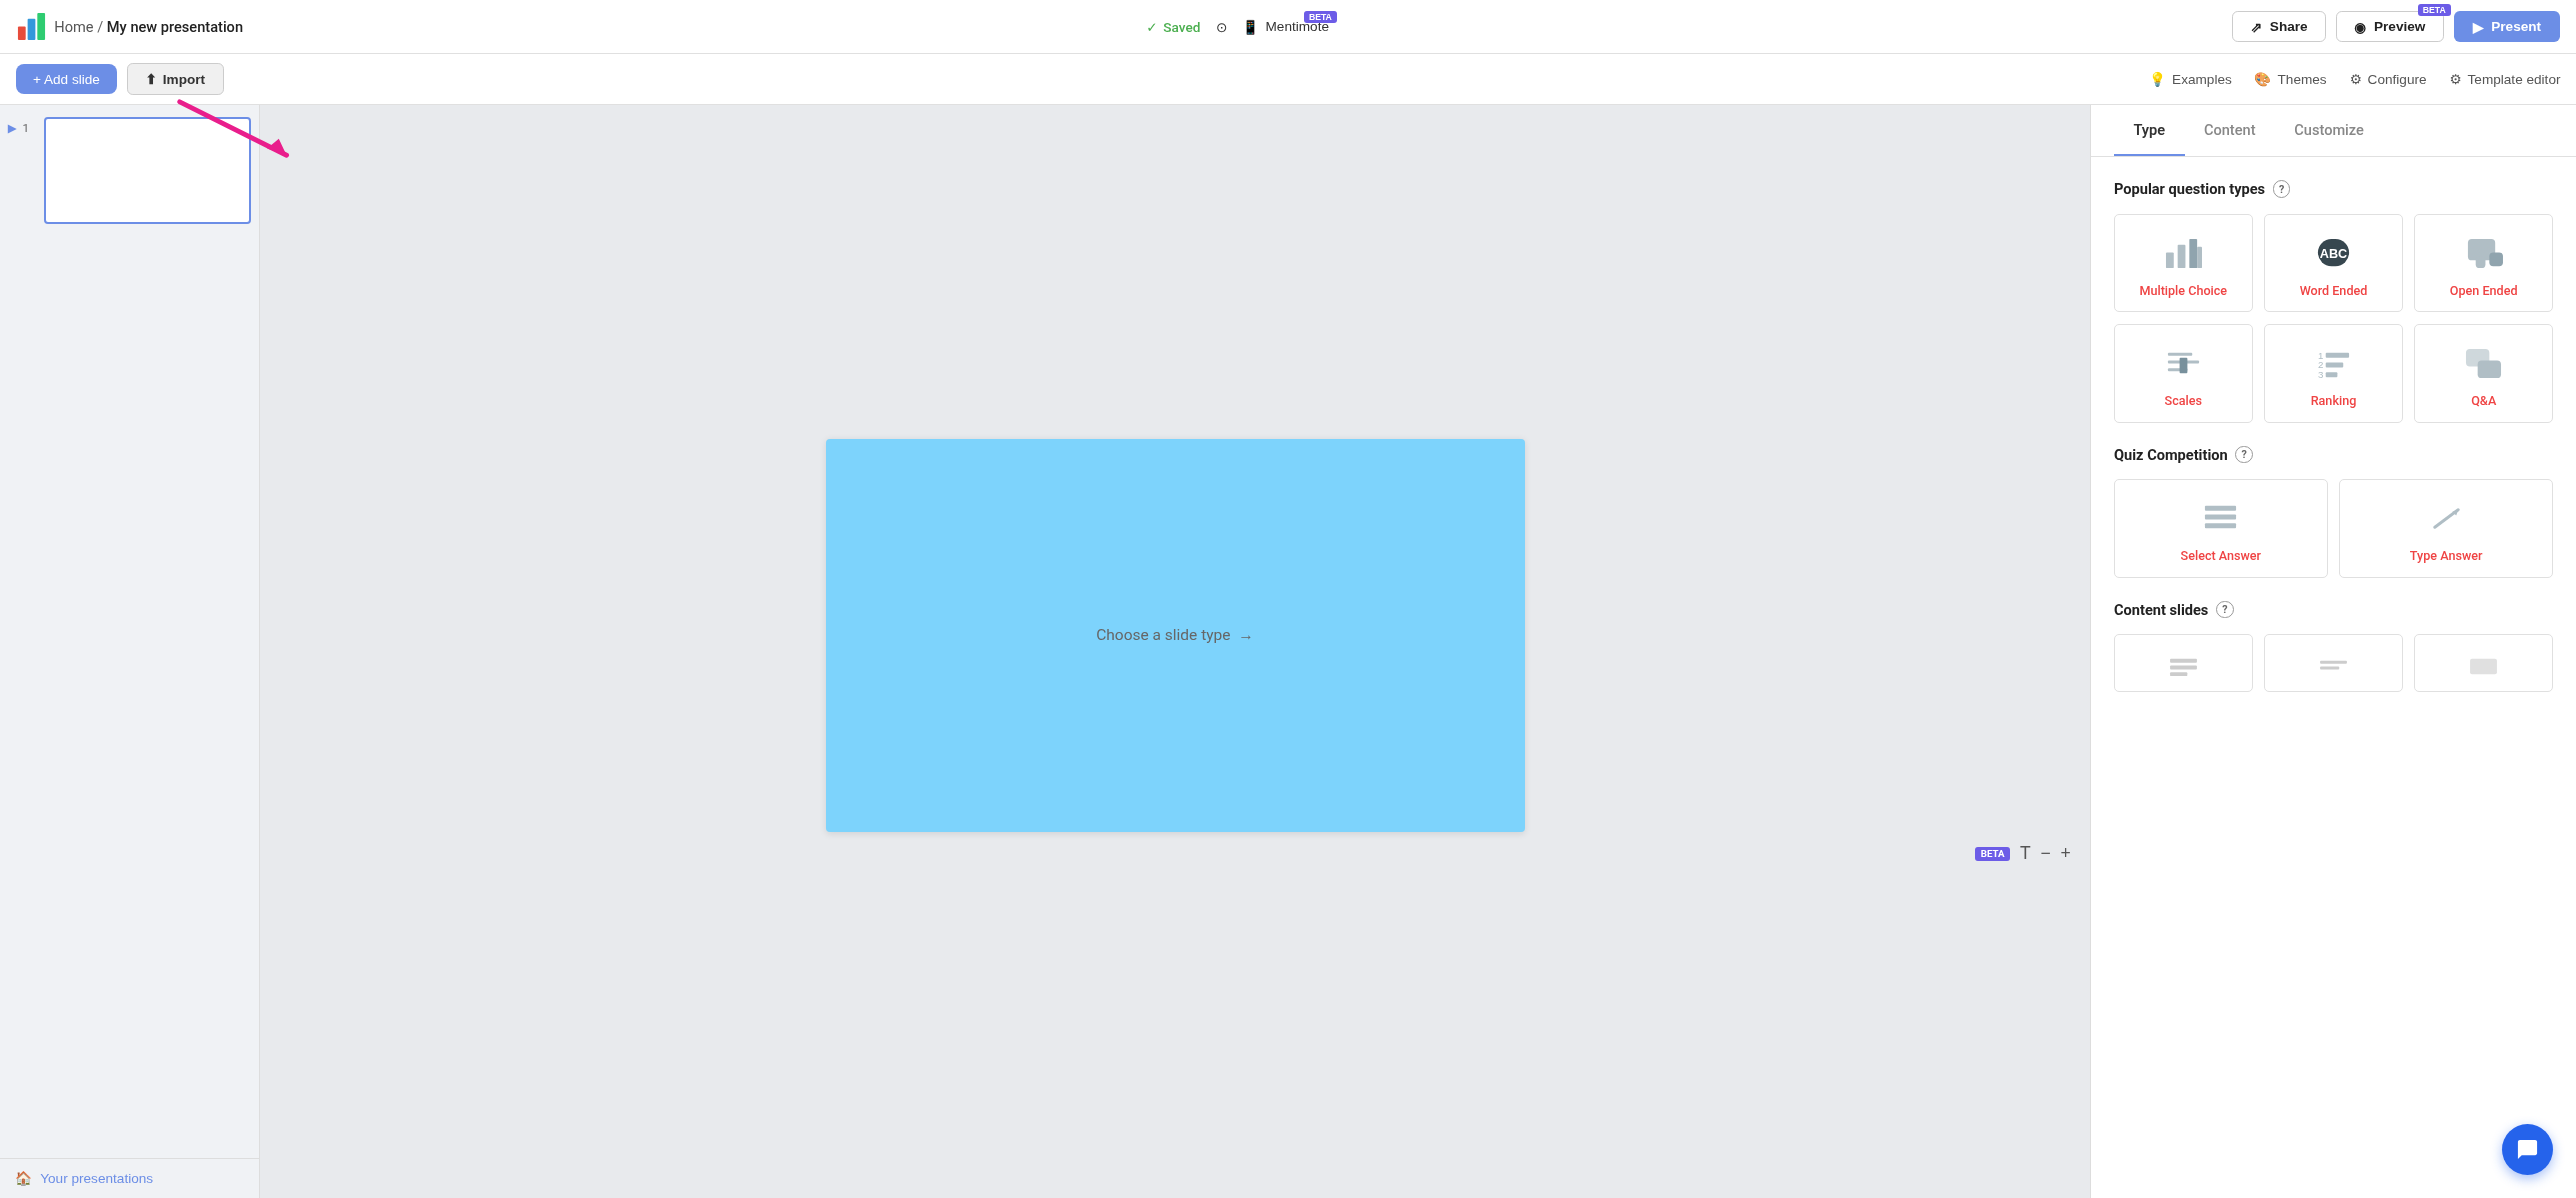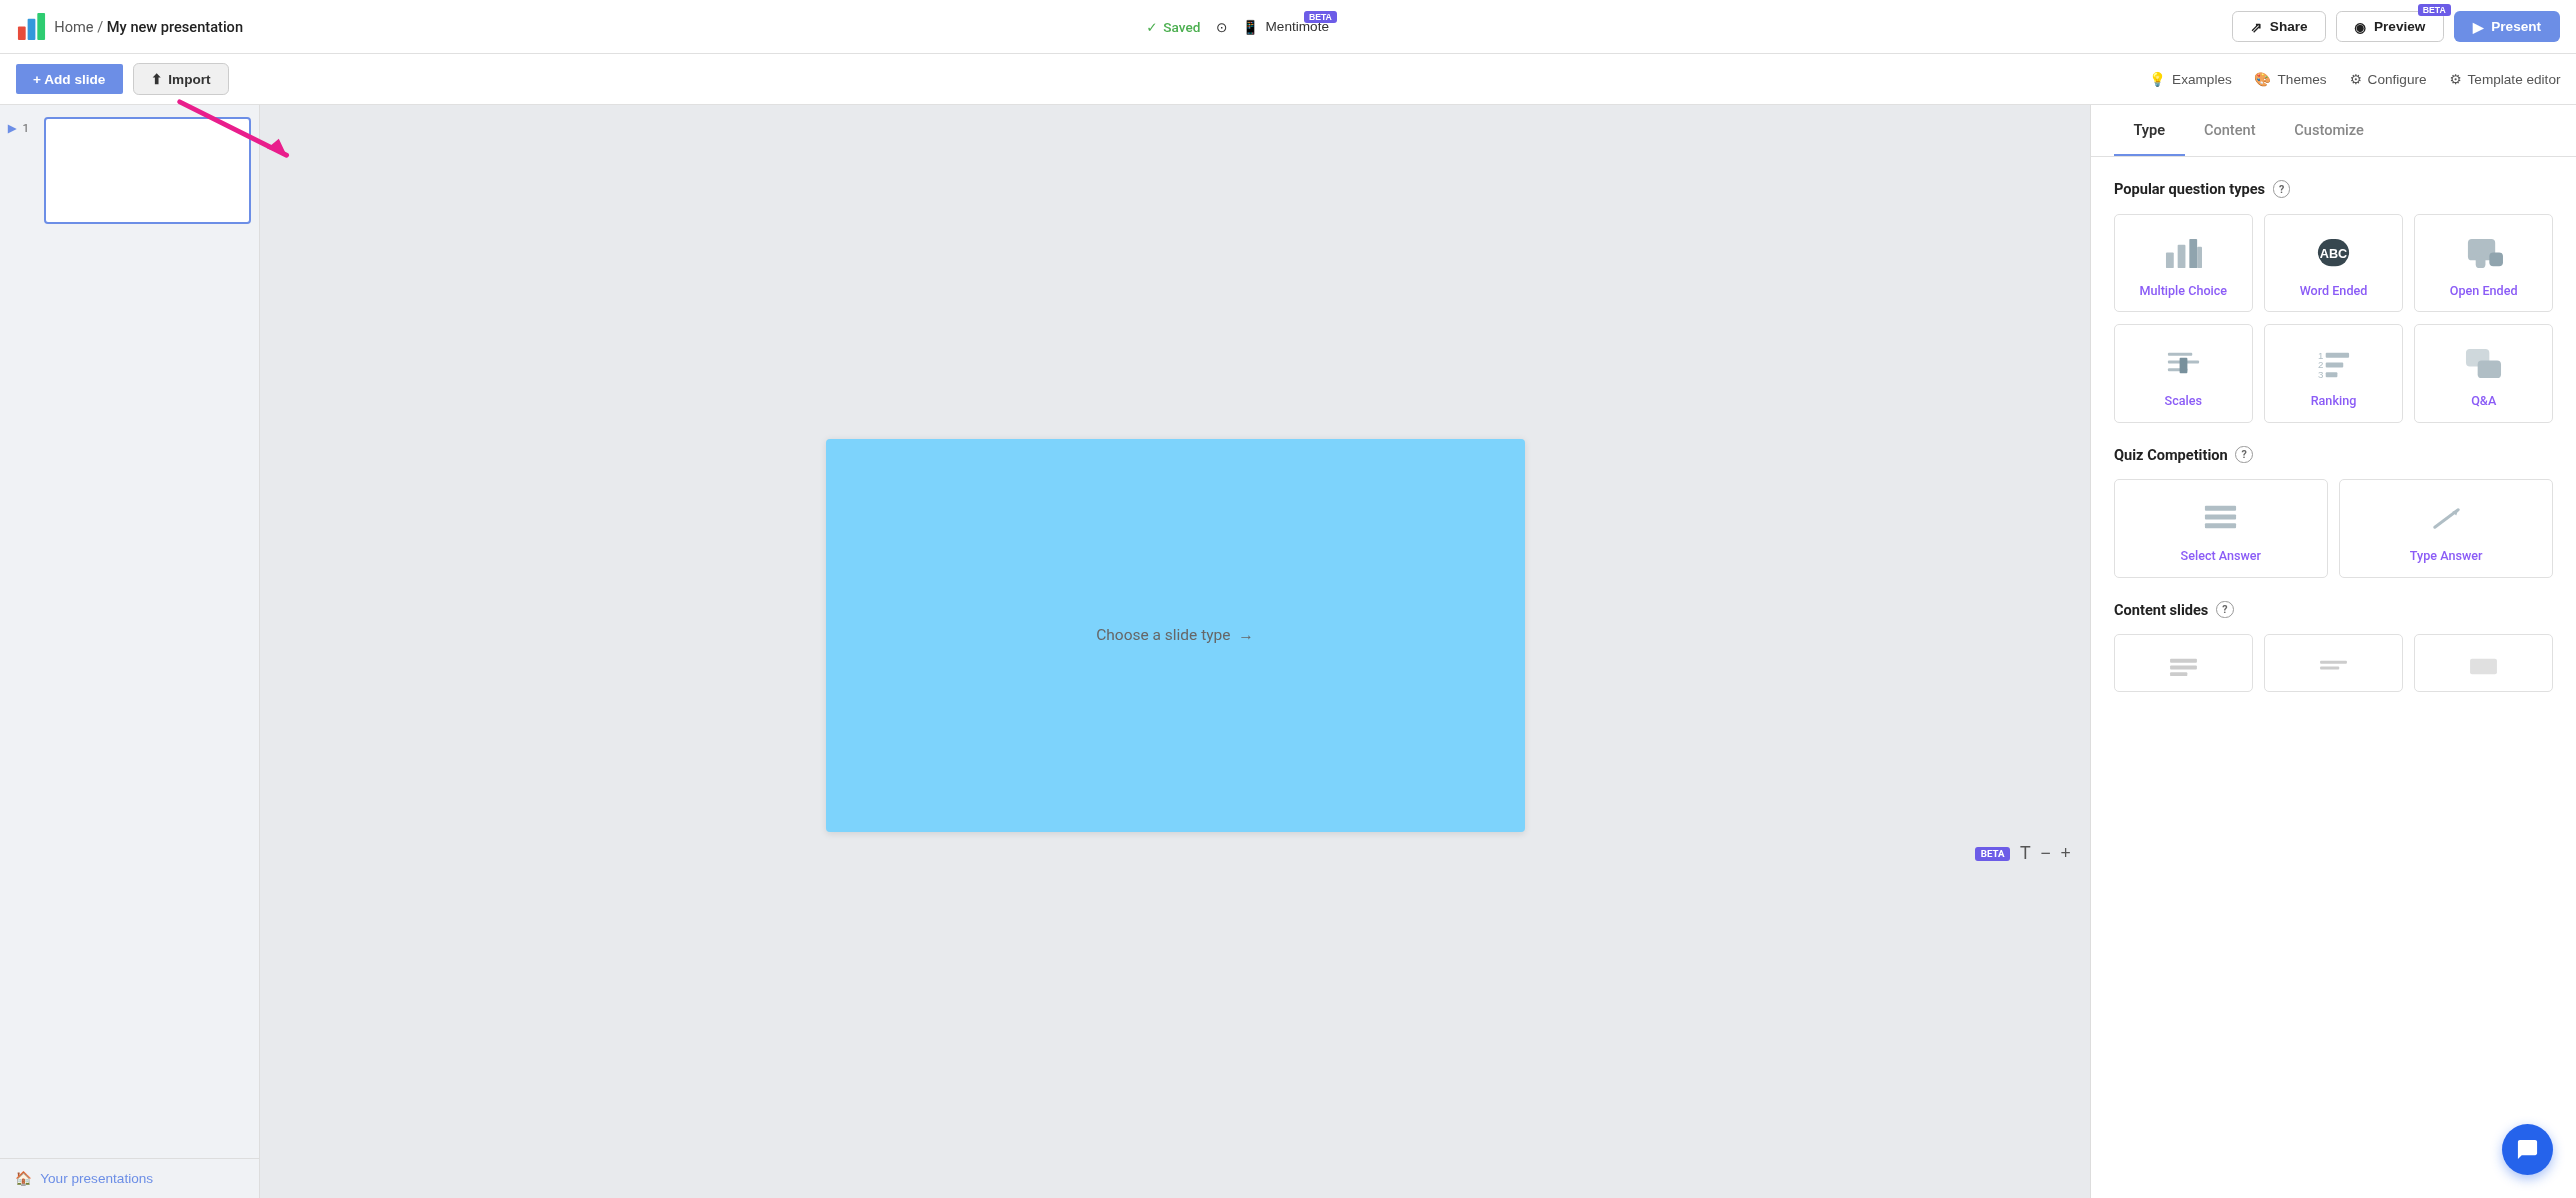--- a/index.html
+++ b/index.html
@@ -25,21 +25,21 @@
     .preview-btn { display: flex; align-items: center; gap: 7.8px; background: #fff; border: 1.5px solid #ccc; border-radius: 5.8px; padding: 6.8px 17.5px; cursor: pointer; font-size: 13.6px; font-weight: 600; color: #222; position: relative; }
     .present-btn { display: flex; align-items: center; gap: 7.8px; background: #6c8ee6; border: none; border-radius: 5.8px; padding: 7.8px 19.4px; cursor: pointer; font-size: 13.6px; font-weight: 600; color: #fff; position: relative; }
 
     
     .toolbar {
       display: flex; align-items: center; justify-content: space-between;
       background: #fff; border-bottom: 1px solid #e0e0e0;
       height: 51px; padding: 0 15.5px;
     }
     .toolbar-left { display: flex; align-items: center; gap: 9.7px; }
-    .add-slide-btn { display: flex; gap: 5.8px; background: #6c8ee6; border: none; border-radius: 2px; padding: 7.8px 17.5px; cursor: pointer; font-size: 13.6px; font-weight: 700; color: #fff; }
+    .add-slide-btn { display: flex; gap: 5.8px; background: #6c8ee6; border: none; border-radius: 8px; padding: 7.8px 17.5px; cursor: pointer; font-size: 13.6px; font-weight: 400; color: #fff; }
     .import-btn { display: flex; align-items: center; gap: 5.8px; background: #f0f0f0; border: 1.5px solid #ccc; border-radius: 5.8px; padding: 6.8px 17.5px; cursor: pointer; font-size: 13.6px; font-weight: 600; color: #333; }
     .toolbar-right { display: flex; align-items: center; gap: 23px; }
     .toolbar-action { display: flex; align-items: center; gap: 5.8px; background: none; border: none; cursor: pointer; font-size: 13.6px; color: #555; }
 
     
     .arrow-overlay {
       position: absolute;
       top: 92px;
       left: 170px;
       z-index: 20;
@@ -70,21 +70,21 @@
     
     .right-panel { width: 486px; background: #fff; border-left: 1px solid #ddd; display: flex; flex-direction: column; overflow-y: auto; }
     .right-tabs { display: flex; border-bottom: 1px solid #e0e0e0; padding: 0 23px; }
     .right-tab { padding: 15.5px 19.4px; font-size: 14.6px; cursor: pointer; color: #888; border-bottom: 2.9px solid transparent; font-weight: 500; }
     .right-tab.active { color: #333; border-bottom-color: #6c8ee6; font-weight: 600; }
     .right-panel-content { padding: 23px; overflow-y: auto; }
     .section-title { font-size: 14.6px; font-weight: 700; color: #222; margin-bottom: 15.5px; display: flex; align-items: center; gap: 7.8px; }
     .help-icon { display: inline-flex; align-items: center; justify-content: center; width: 17.5px; height: 17.5px; border: 1.5px solid #999; border-radius: 50%; font-size: 10.7px; color: #666; cursor: pointer; }
     .type-grid { display: grid; grid-template-columns: 1fr 1fr 1fr; gap: 11.7px; margin-bottom: 23px; }
     .type-card { border: 1.5px solid #e0e0e0; border-radius: 5px; padding: 19.4px 9.7px 13.6px; display: flex; flex-direction: column; align-items: center; gap: 9.7px; cursor: pointer; background: #fff; transition: border-color 0.2s; }
-    .type-card-label { font-size: 12.6px; color: #8b5cf6; font-weight: 500; text-align: center; }
+    .type-card-label { font-size: 12.6px; color: #ef4444; font-weight: 500; text-align: center; }
     .type-icon { width: 47px; height: 39px; display: flex; align-items: center; justify-content: center; }
 
     
     .chat-fab { position: fixed; bottom: 23px; right: 23px; width: 51px; height: 51px; background: #2563eb; border-radius: 50%; display: flex; align-items: center; justify-content: center; cursor: pointer; box-shadow: 0 3.9px 11.7px rgba(37,99,235,0.4); z-index: 100; }
   </style>
 </head>
 <body>
 
 <div class="top-nav">
   <div class="top-nav-left">

